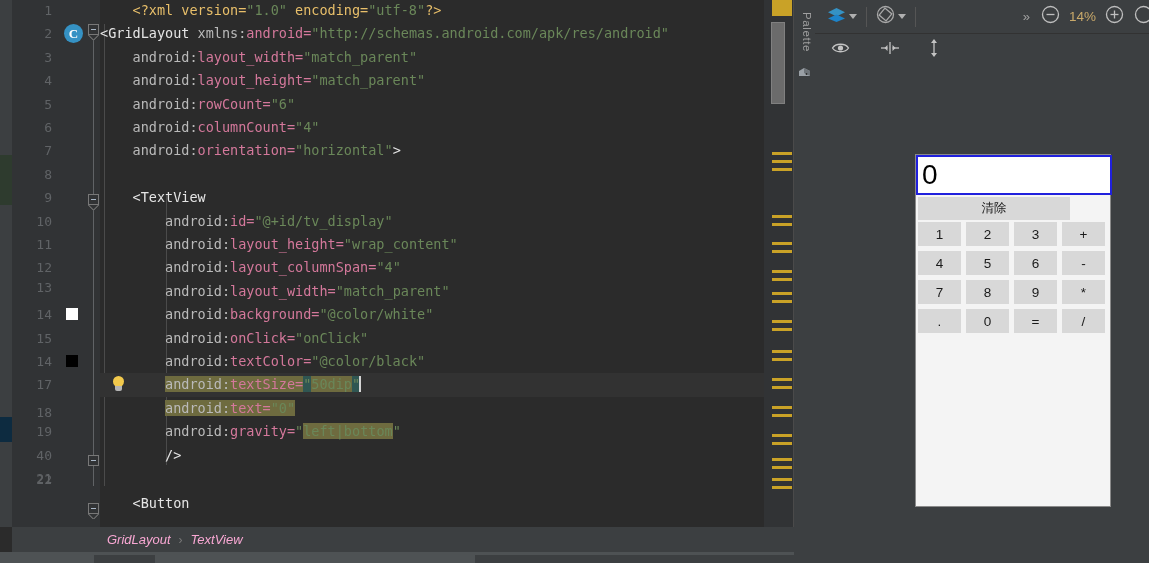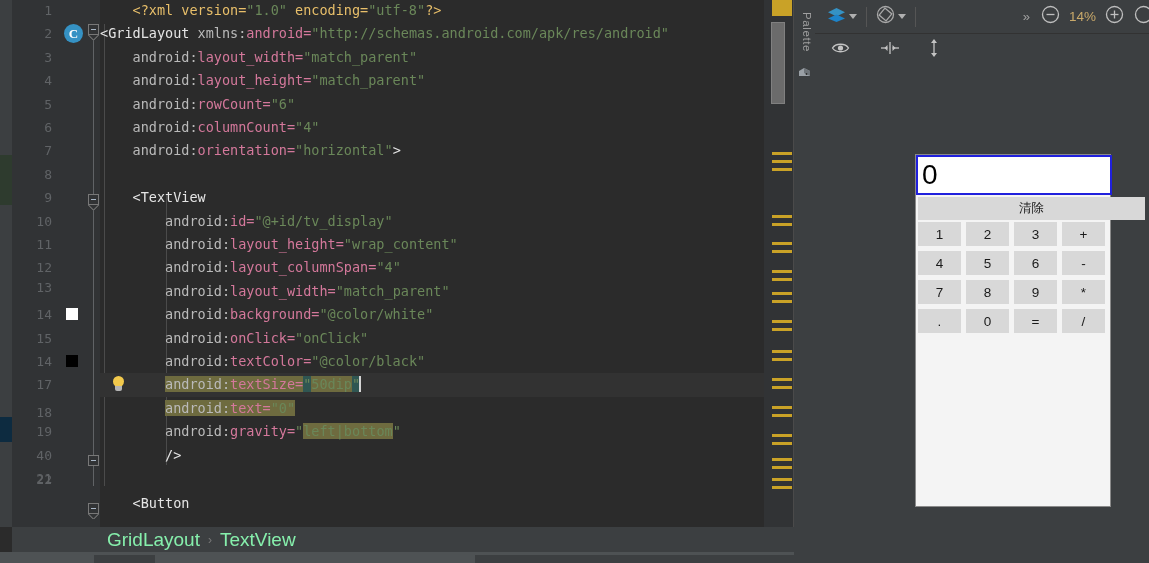--- a/index.html
+++ b/index.html
@@ -121,21 +121,21 @@
     background: #4a4a4a;
   }
 
   
   .breadcrumb-bar {
     position: absolute; left: 12px; top: 527px; width: 782px; height: 25px;
     background: #3c3f41;
     display: flex; align-items: center;
   }
   .crumb {
-    font-size: 19px; color: #86efac; padding: 0 1px;
+    font-size: 13px; color: #f9a8d4; padding: 0 1px; font-style: italic;
   }
   .crumb-sep { font-size: 12px; color: #787878; padding: 0 7px; }
   .bottom-bar {
     position: absolute; left: 0; top: 552px; width: 794px; height: 11px;
     background: #3c3f41;
   }
   .bb-seg { position: absolute; top: 3px; height: 8px; background: #4e5254; }
 
   
   .palette-tab {
@@ -196,21 +196,21 @@
     position: absolute; left: 0; top: 0; width: 196px; height: 40px;
     background: #ffffff;
     border: 2px solid #2020dd;
   }
   .disp-text {
     position: absolute; left: 4px; top: 1px;
     font-size: 28px; line-height: 34px; color: #000;
     font-family: "Liberation Sans", sans-serif;
   }
   .btn-clear {
-    position: absolute; left: 2px; top: 42px; width: 227px; height: 23px;
+    position: absolute; left: 2px; top: 42px; width: 152px; height: 23px;
     background: #d8d8d8;
     display: flex; align-items: center; justify-content: center;
     font-size: 12.5px; color: #1a1a1a;
   }
   .keypad {
     position: absolute; left: 2px; top: 67px; width: 192px;
   }
   .keyrow { display: flex; height: 24px; margin-bottom: 5px; }
   .key {
     width: 43px; height: 24px; margin-right: 5px;

